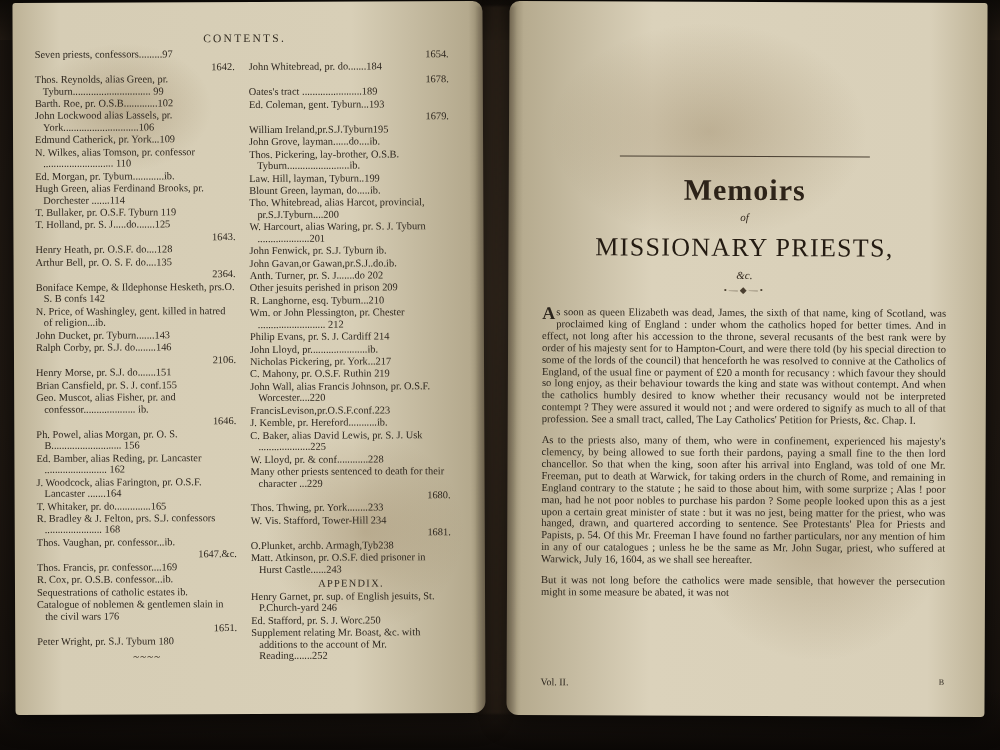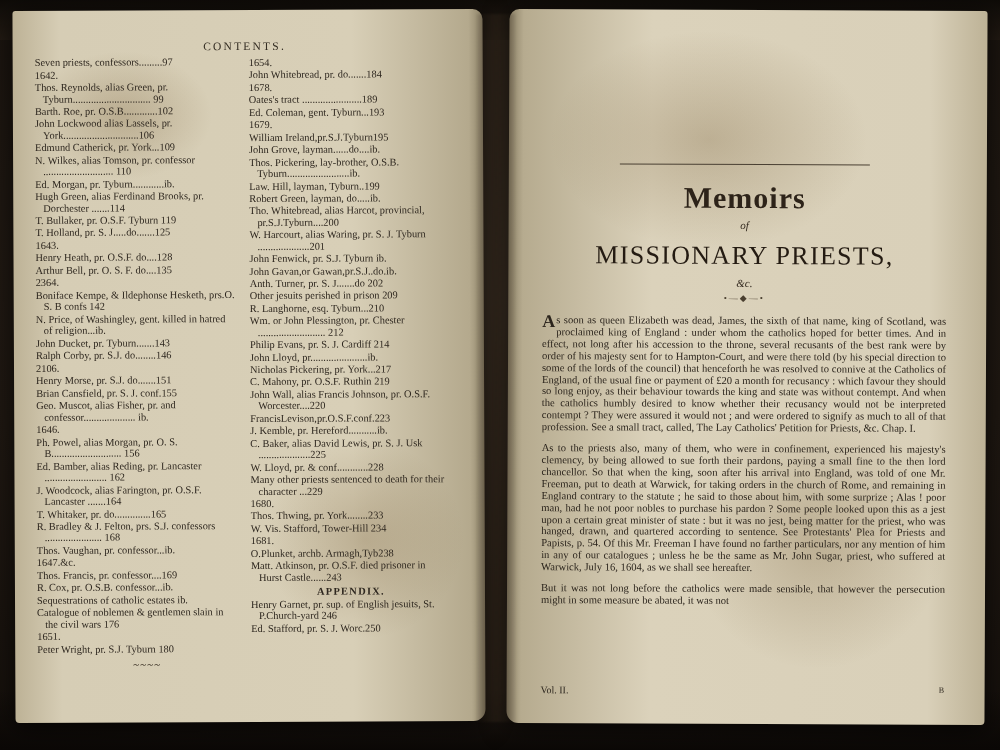--- a/index.html
+++ b/index.html
@@ -22,21 +22,21 @@
     background:linear-gradient(180deg,#0d0a07 0%, #241c14 100%);
     opacity:.9;
   }
   .bg-bottom{
     position:absolute;left:0;bottom:0;width:1000px;height:60px;
     background:linear-gradient(0deg,#0b0806 0%, rgba(30,23,17,0) 100%);
   }
 
   
   .book{
-    position:absolute;left:8px;top:10px;width:984px;height:718px;
+    position:absolute;left:8px;top:2px;width:984px;height:718px;
   }
   .page{
     position:absolute;top:0;
     background:#cfc6ad;
     box-shadow:0 4px 26px rgba(0,0,0,.75);
   }
   .page-left{
     left:6px;width:470px;height:712px;
     border-radius:3px 10px 12px 4px;
     background:
@@ -71,25 +71,25 @@
     font-family:"Liberation Serif", serif;margin-bottom:4px;color:#332c22;
   }
   .cols{display:flex;gap:14px;}
   .col{width:200px;}
   .col ul{list-style:none;margin:0;padding:0;}
   .col li{
     font-size:10.4px;line-height:11.6px;margin-bottom:.8px;
     text-indent:-8px;padding-left:8px;color:#2e271f;
   }
   .yr{
-    text-align:left;font-size:10.3px;line-height:12px;margin:1px 0 1px 0;
+    text-align:right;font-size:10.3px;line-height:12px;margin:1px 0 1px 0;
     color:#2e271f;
   }
   .apx{
-    text-align:center;font-size:8.6px;letter-spacing:1.3px;margin:3px 0 2px 0;font-weight:bold;
+    text-align:center;font-size:8.6px;letter-spacing:1.3px;margin:3px 0 2px 0;
   }
   .squig{
     position:absolute;left:118px;top:648px;font-size:11px;letter-spacing:1px;color:#3a3024;
   }
 
   
   .right-inner{
     position:absolute;left:34px;top:26px;width:404px;height:666px;color:#2b251d;
   }
   .rule{
@@ -189,21 +189,21 @@
                 <li class="yr">1654.</li>
                 <li>John Whitebread, pr. do.......184</li>
                 <li class="yr">1678.</li>
                 <li>Oates's tract .......................189</li>
                 <li>Ed. Coleman, gent. Tyburn...193</li>
                 <li class="yr">1679.</li>
                 <li>William Ireland,pr.S.J.Tyburn195</li>
                 <li>John Grove, layman......do....ib.</li>
                 <li>Thos. Pickering, lay-brother, O.S.B. Tyburn........................ib.</li>
                 <li>Law. Hill, layman, Tyburn..199</li>
-                <li>Robert Green, layman, do.....ib.</li>
+                <li>Blount Green, layman, do.....ib.</li>
                 <li>Tho. Whitebread, alias Harcot, provincial, pr.S.J.Tyburn....200</li>
                 <li>W. Harcourt, alias Waring, pr. S. J. Tyburn ....................201</li>
                 <li>John Fenwick, pr. S.J. Tyburn ib.</li>
                 <li>John Gavan,or Gawan,pr.S.J..do.ib.</li>
                 <li>Anth. Turner, pr. S. J.......do 202</li>
                 <li>Other jesuits perished in prison 209</li>
                 <li>R. Langhorne, esq. Tyburn...210</li>
                 <li>Wm. or John Plessington, pr. Chester .......................... 212</li>
                 <li>Philip Evans, pr. S. J. Cardiff 214</li>
                 <li>John Lloyd, pr......................ib.</li>
@@ -217,20 +217,21 @@
                 <li>Many other priests sentenced to death for their character ...229</li>
                 <li class="yr">1680.</li>
                 <li>Thos. Thwing, pr. York........233</li>
                 <li>W. Vis. Stafford, Tower-Hill 234</li>
                 <li class="yr">1681.</li>
                 <li>O.Plunket, archb. Armagh,Tyb238</li>
                 <li>Matt. Atkinson, pr. O.S.F. died prisoner in Hurst Castle......243</li>
                 <li class="apx">APPENDIX.</li>
                 <li>Henry Garnet, pr. sup. of English jesuits, St. P.Church-yard 246</li>
                 <li>Ed. Stafford, pr. S. J. Worc.250</li>
+                <li>Supplement relating Mr. Boast, &amp;c. with additions to the account of Mr. Reading.......252</li>
               </ul>
           </div>
         </div>
       </div>
       <div class="squig">~~~~</div>
     </div>
 
     <div class="page page-right">
       <div class="stain" style="left:40px;top:20px;width:320px;height:220px;"></div>
       <div class="stain" style="left:180px;top:400px;width:260px;height:260px;"></div>

